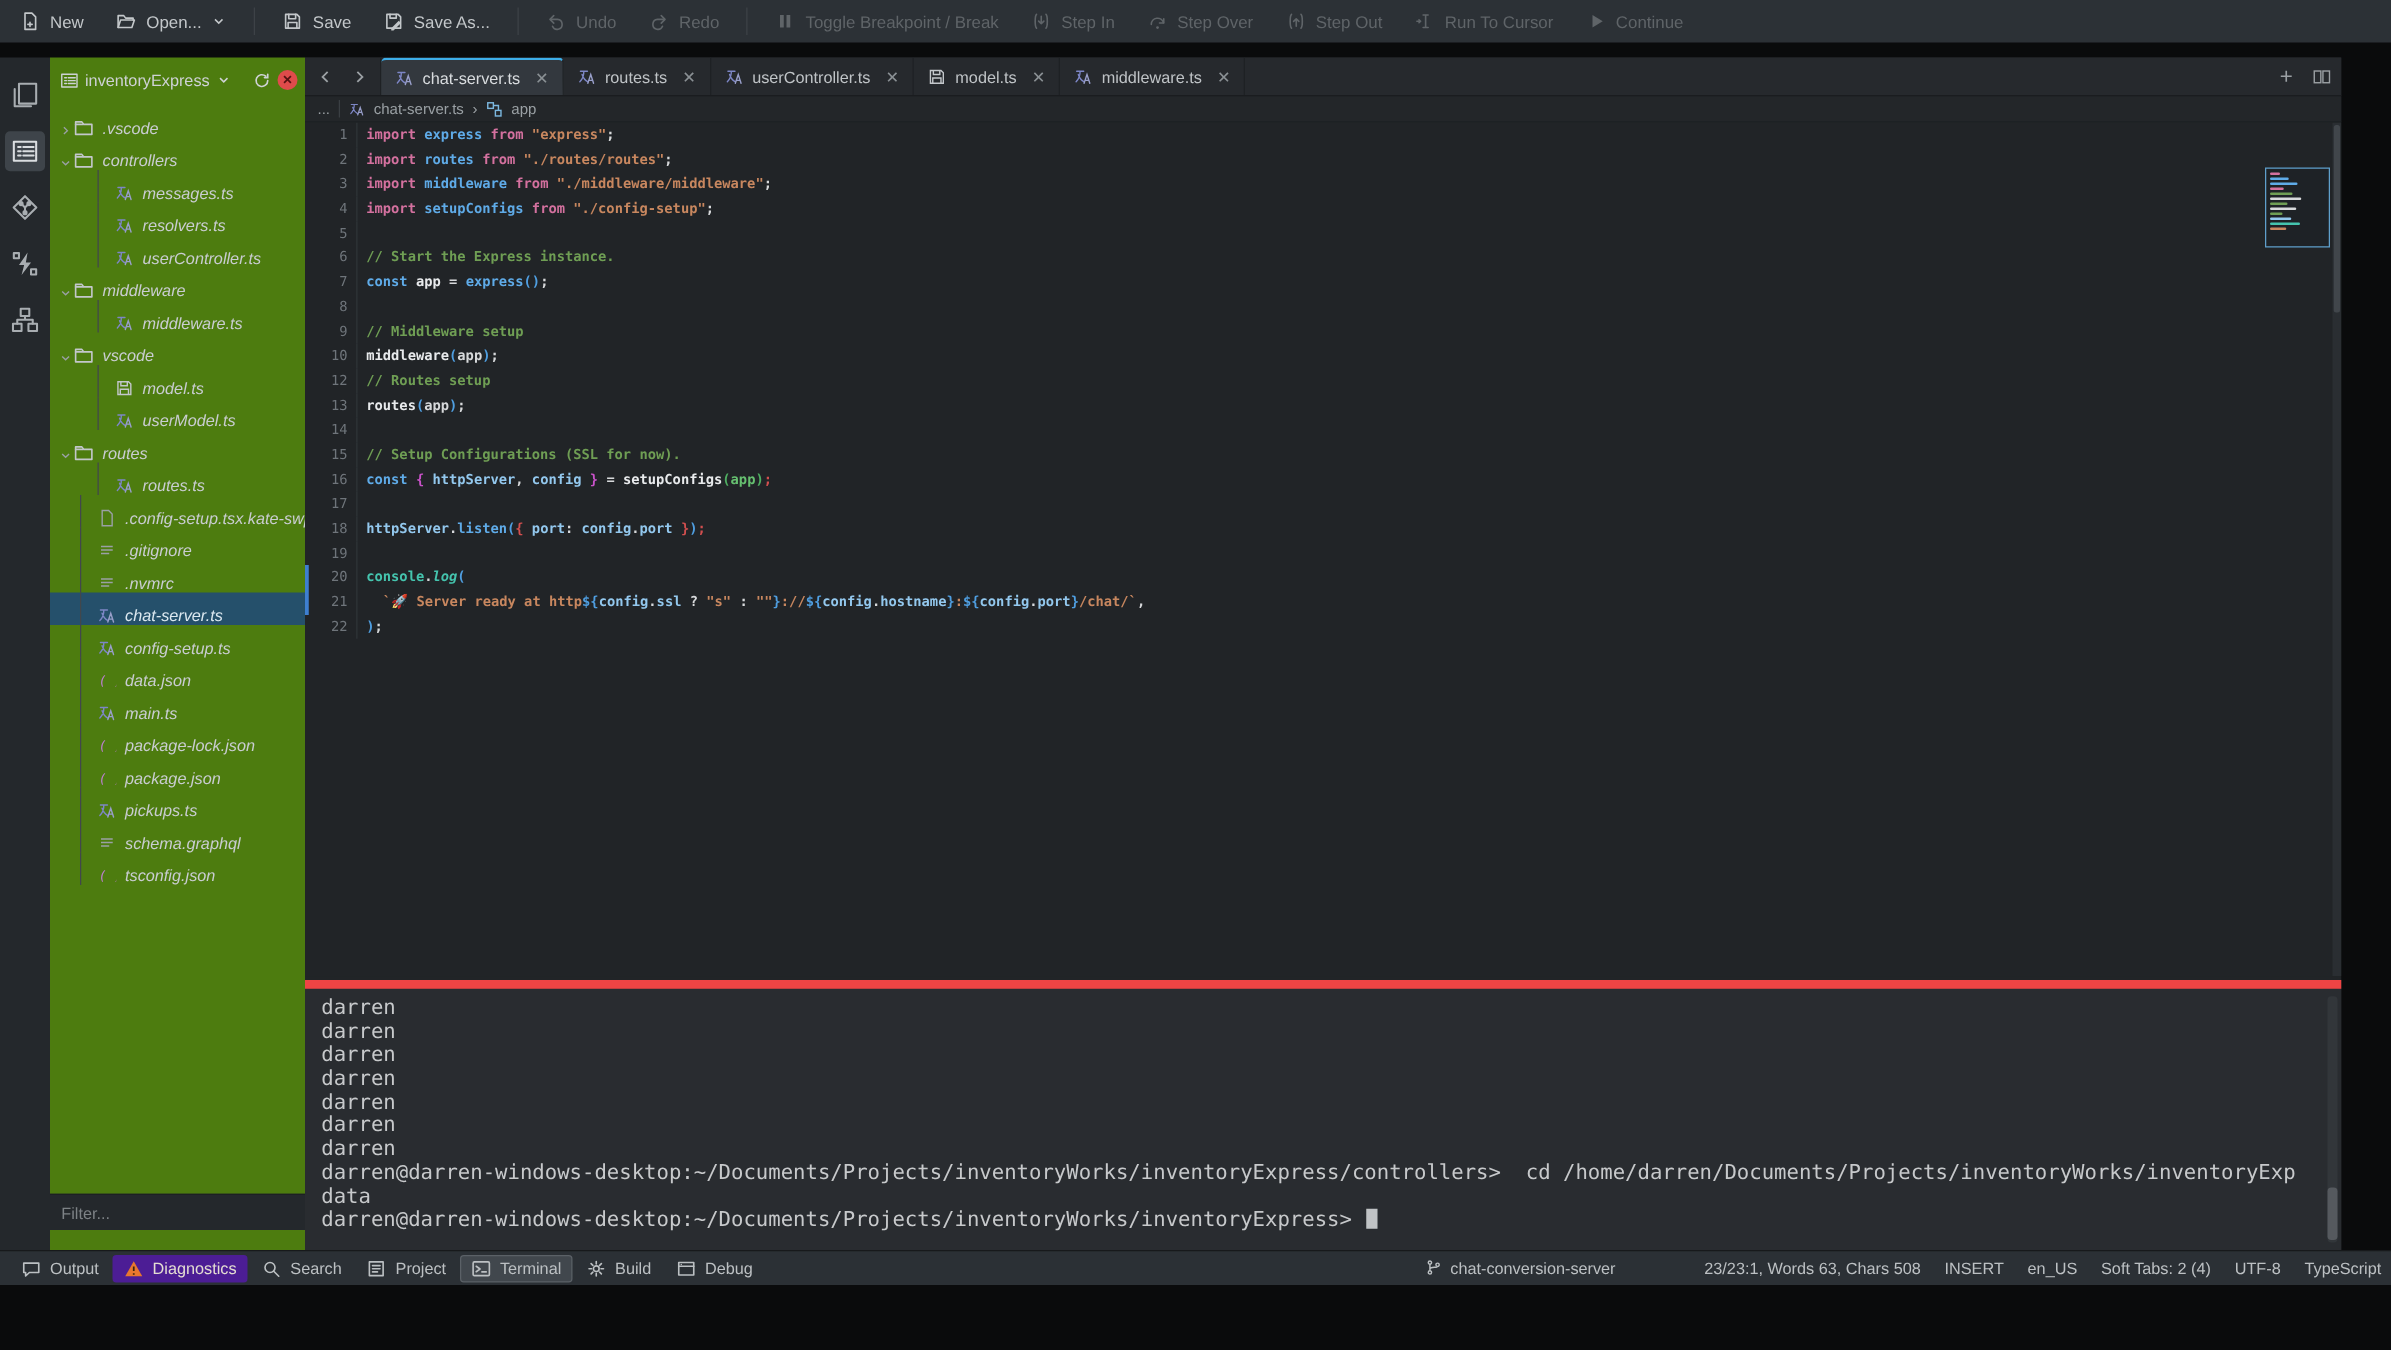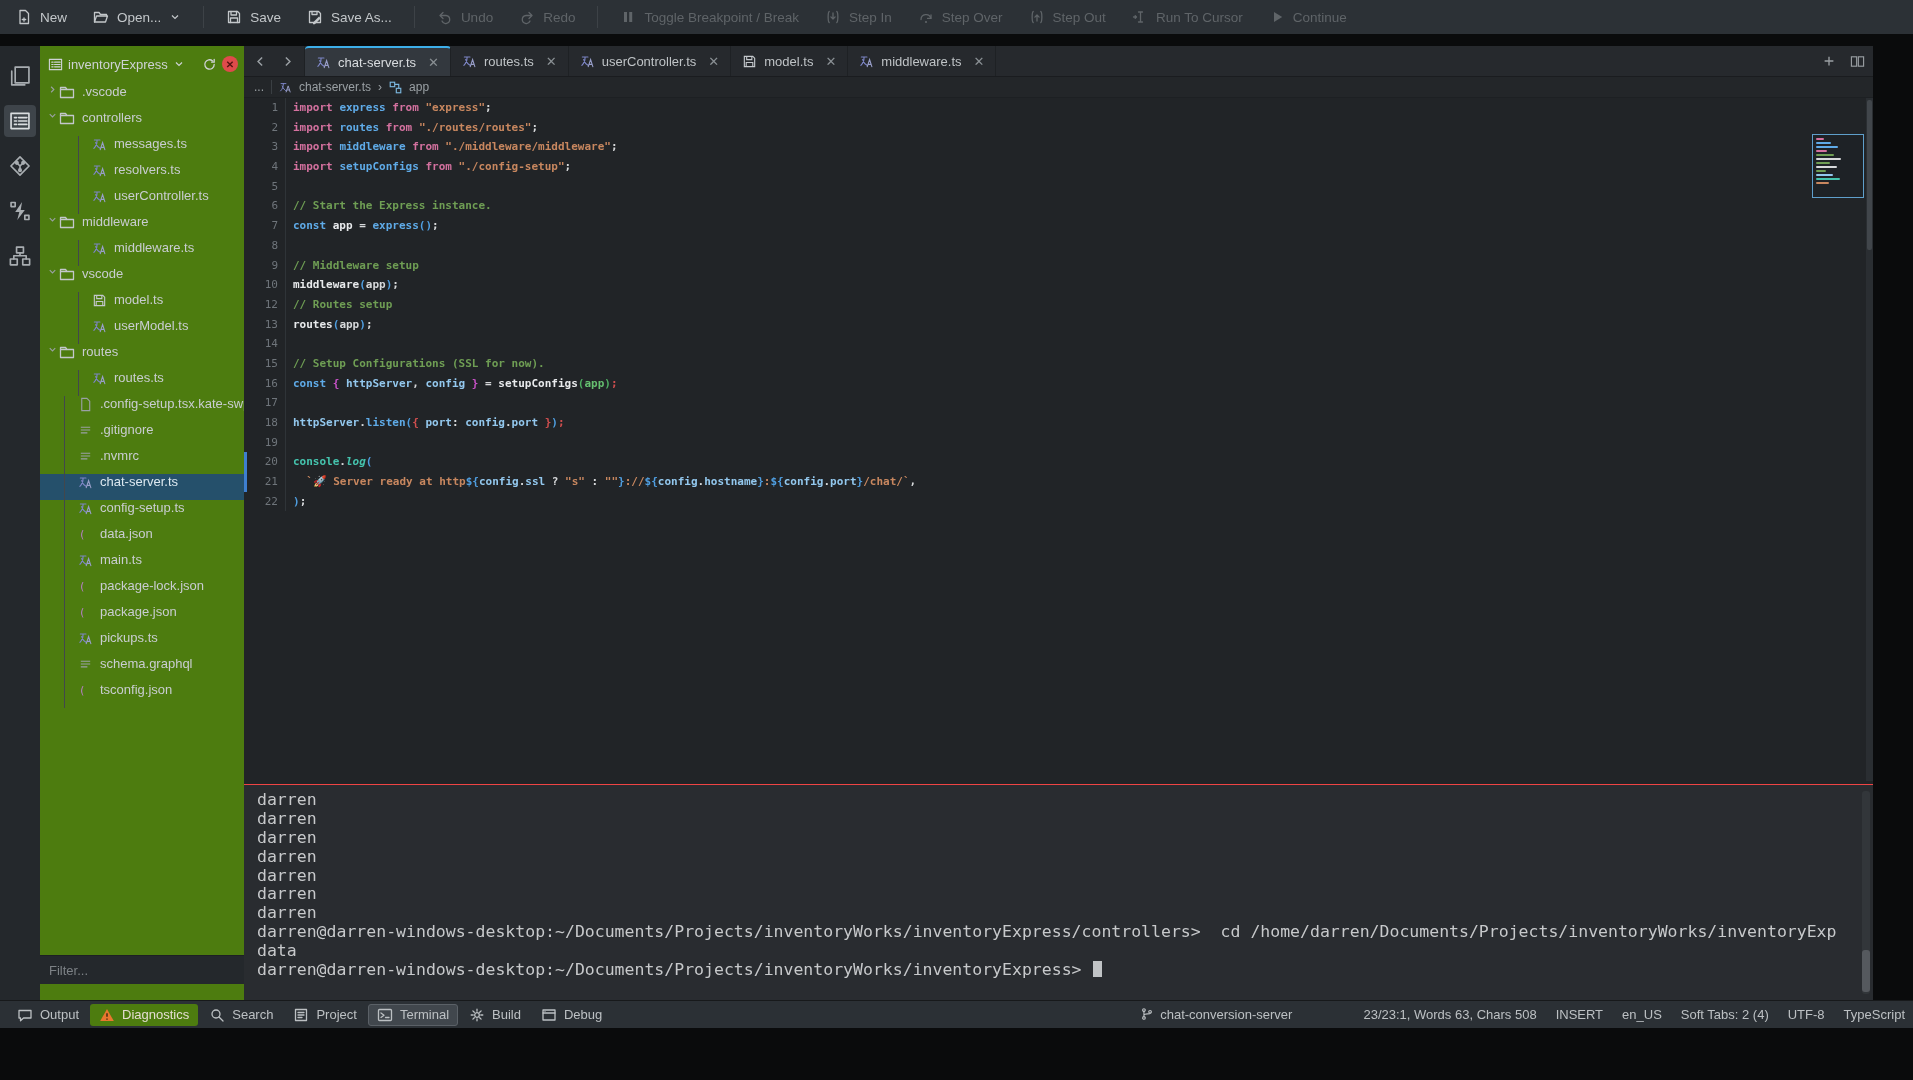--- a/index.html
+++ b/index.html
@@ -22,21 +22,21 @@
   .ab.active{background:#3e444a;color:#dadde0;}
 
   
   .sidebar{position:absolute;left:40px;top:46px;width:204px;height:954px;background:#4d7c0f;z-index:3;}
   .sb-head{height:28px;display:flex;align-items:center;padding:4px 6px 0 8px;gap:5px;color:#ced2d5;}
   .sb-title{font-size:13px;}
   .sb-spacer{flex:1;}
   .closedot{width:16px;height:16px;border-radius:50%;background:#df4b4b;color:#541111;display:flex;
             align-items:center;justify-content:center;font-size:10px;font-weight:700;}
   .tree{position:absolute;top:38px;left:0;right:0;bottom:50px;overflow:hidden;}
-  .trow{height:26px;display:flex;align-items:flex-start;white-space:nowrap;color:#c9cdd1;font-size:13px;cursor:default;}
+  .trow{height:26px;display:flex;align-items:flex-end;white-space:nowrap;color:#c9cdd1;font-size:13px;cursor:default;font-style:italic;}
   .trow.selected{background:#25506b;color:#dce8f0;}
   .trow .ticon{width:16px;height:16px;margin-right:7px;flex:none;}
   .trow .chev{width:14px;margin-left:5px;flex:none;color:#9aa0a5;}
   .guide{width:12px;height:26px;border-left:1px solid #42474c;flex:none;}
   .pl-root{padding-left:24px;}
   .pl-child{padding-left:24px;}
   .pl-folder{padding-left:0;}
   .filterbox{position:absolute;left:0;right:0;bottom:16px;height:28px;background:#24282c;border-top:1px solid #1d2023;}
   .filterbox input{width:100%;height:100%;background:transparent;border:none;outline:none;color:#9da2a6;
                    font-family:"Liberation Sans",sans-serif;font-size:13px;padding:0 9px;box-sizing:border-box;}
@@ -75,33 +75,33 @@
   .tk-R{color:#d14f4f;} .tk-G{color:#4fae62;} .tk-g{color:#66c070;} .tk-r{color:#d14f4f;}
   .tk-d{color:#d7d9db;} .tk-e{font-weight:400;}
 
   .minimap{position:absolute;right:9px;top:36px;width:50px;height:62px;border:1px solid #5f9fcb;
            background:#1e2226;z-index:2;}
   .mmbar{position:absolute;height:2px;border-radius:1px;}
   .editor-scroll{position:absolute;right:0;top:0;bottom:0;width:7px;background:#2a2e32;}
   .editor-scroll .thumb{position:absolute;top:2px;left:1px;width:5px;height:150px;background:#41464b;border-radius:2px;}
 
   
-  .terminal{position:absolute;left:0;right:0;top:738px;bottom:0;background:#292c30;border-top:1px solid #ef4444;
+  .terminal{position:absolute;left:0;right:0;top:738px;bottom:0;background:#292c30;border-top:7px solid #ef4444;
             padding:6px 0 0 13px;box-sizing:border-box;font-family:"DejaVu Sans Mono",monospace;
             font-size:16.5px;color:#c7c9cb;overflow:hidden;}
   .tline{height:18.9px;line-height:18.9px;white-space:pre;}
   .tcursor{display:inline-block;width:9px;height:16px;background:#c0c3c5;vertical-align:-2px;margin-left:2px;}
   .term-scroll{position:absolute;right:3px;top:6px;bottom:6px;width:8px;background:#32363a;border-radius:3px;}
   .term-scroll .thumb{position:absolute;bottom:2px;left:0;width:8px;height:42px;background:#55595e;border-radius:3px;}
 
   
   .statusbar{position:absolute;left:0;top:1000px;width:100%;height:28px;background:#2b3035;border-top:1px solid #17191b;
              display:flex;align-items:center;font-size:13px;color:#bcc0c3;box-sizing:border-box;padding-left:8px;}
   .pb{display:flex;align-items:center;gap:7px;padding:3px 9px;border-radius:3px;margin-right:2px;white-space:nowrap;cursor:default;}
-  .pb.warning{background:#4d7c0f;color:#e4ddd2;}
+  .pb.warning{background:#4c1d95;color:#e4ddd2;}
   .pb.active{background:#41474d;border:1px solid #5b6167;padding:2px 8px;}
   .status-right{position:absolute;right:8px;top:0;height:100%;display:flex;align-items:center;gap:19px;}
   .st{display:flex;align-items:flex-start;gap:6px;white-space:nowrap;cursor:default;}
   .st.first{margin-right:52px;}
 </style>
 </head>
 <body>
 
 <div id="window">
 

